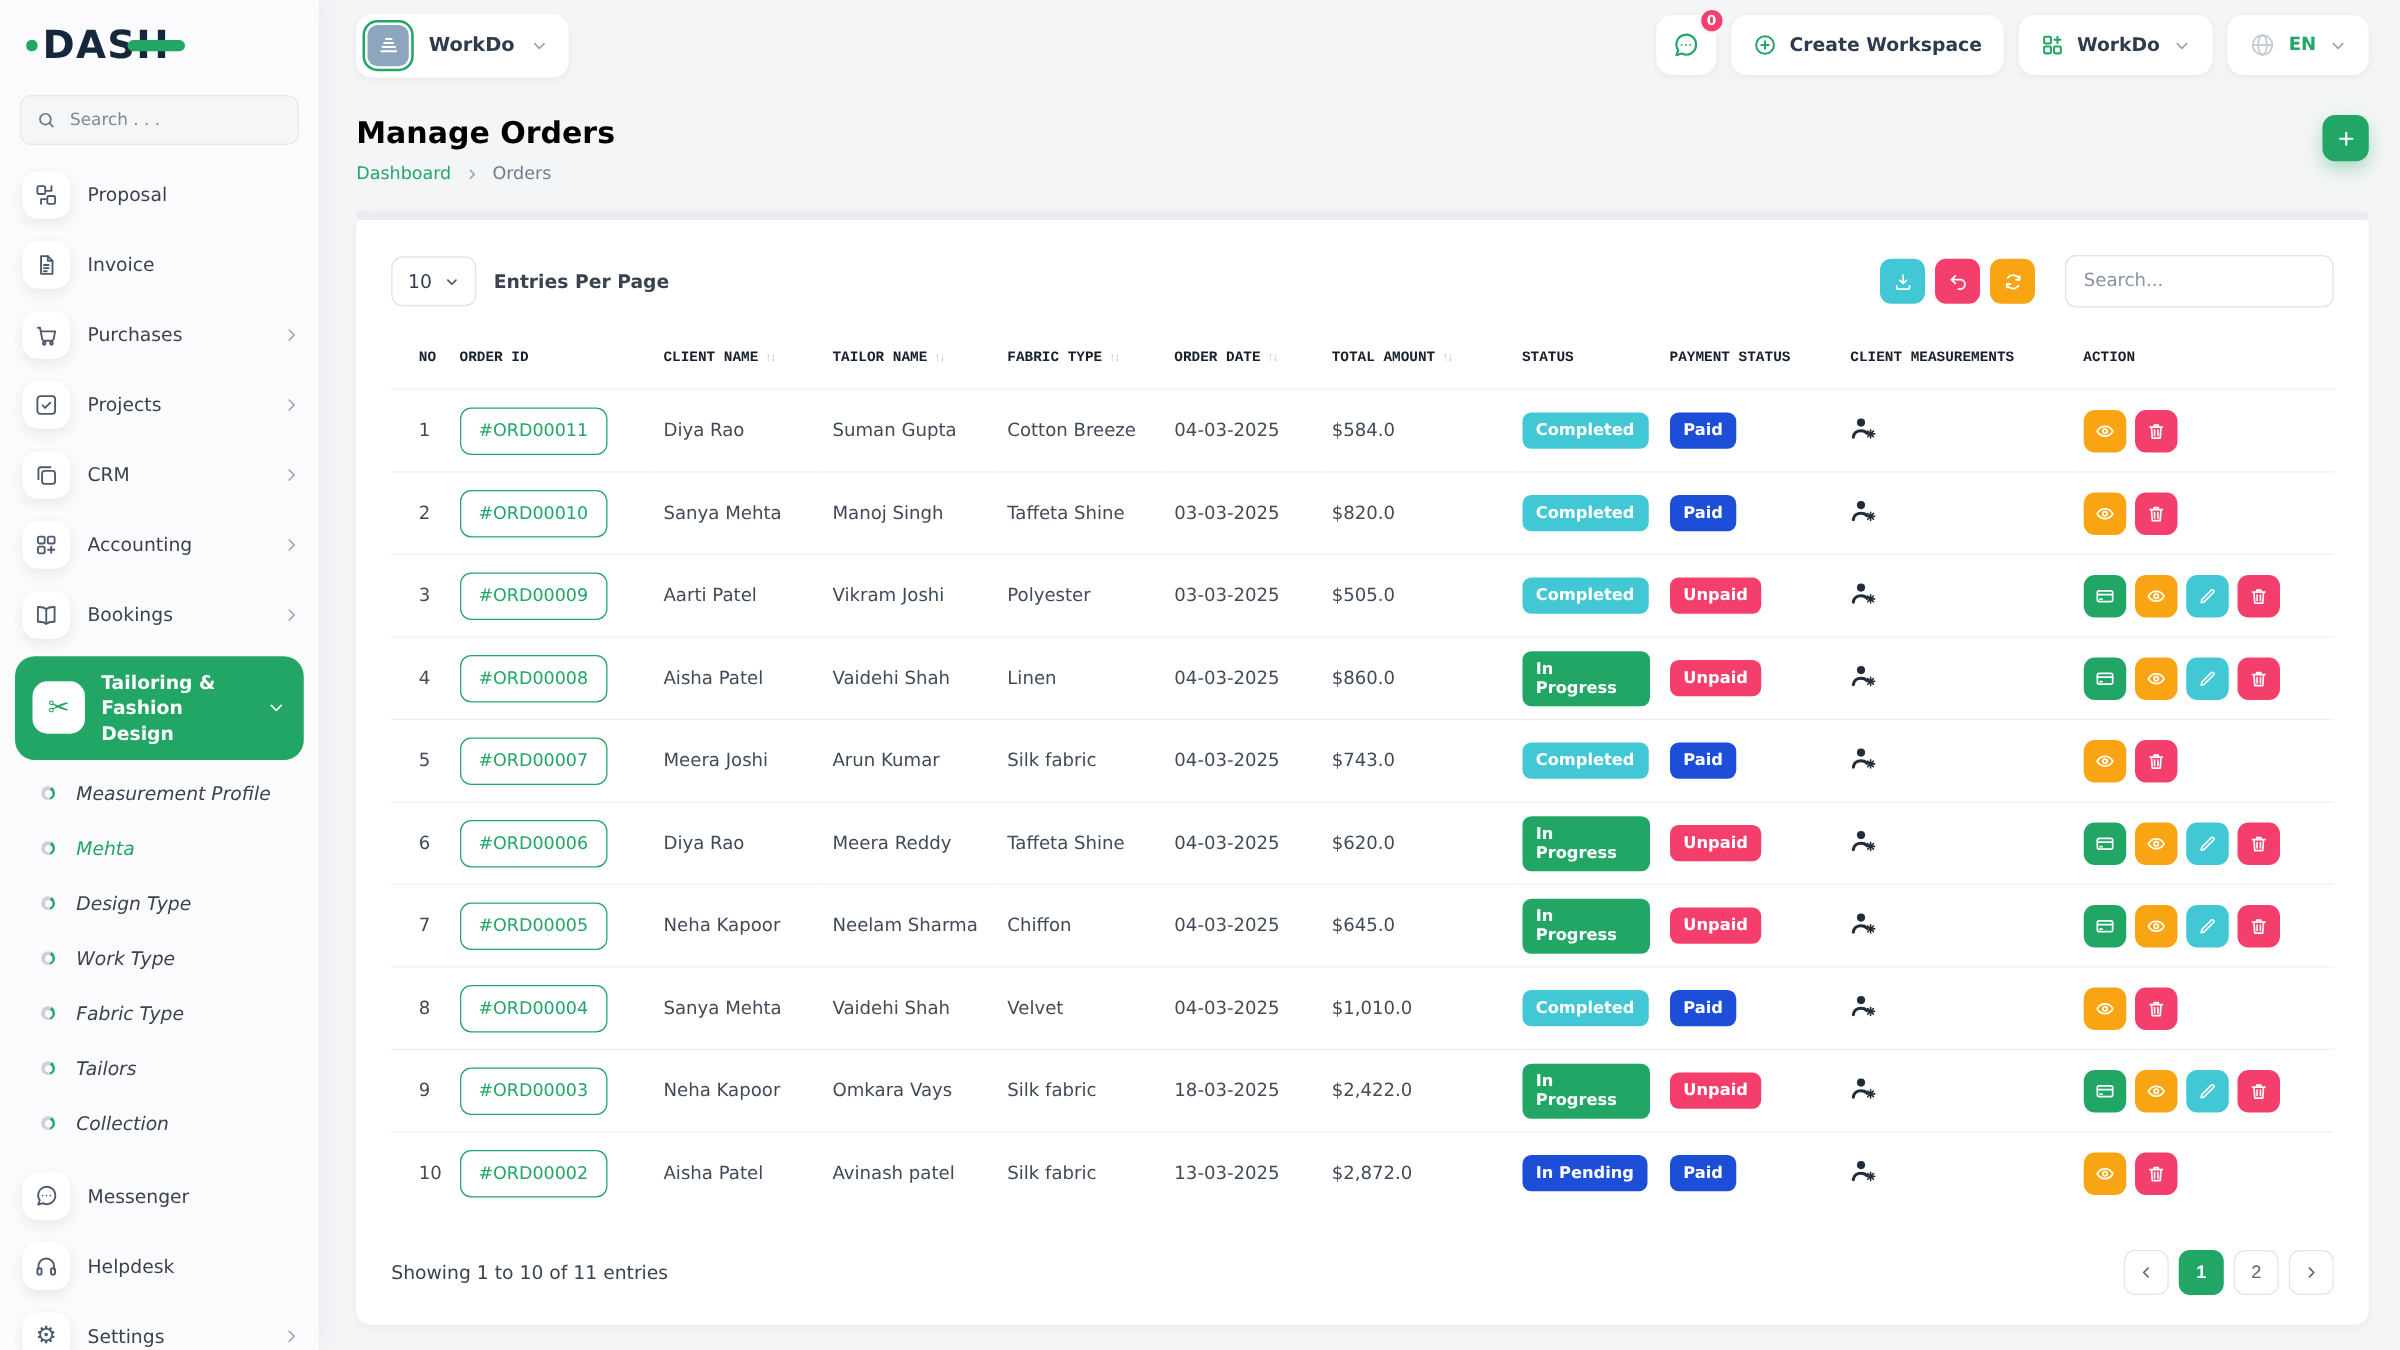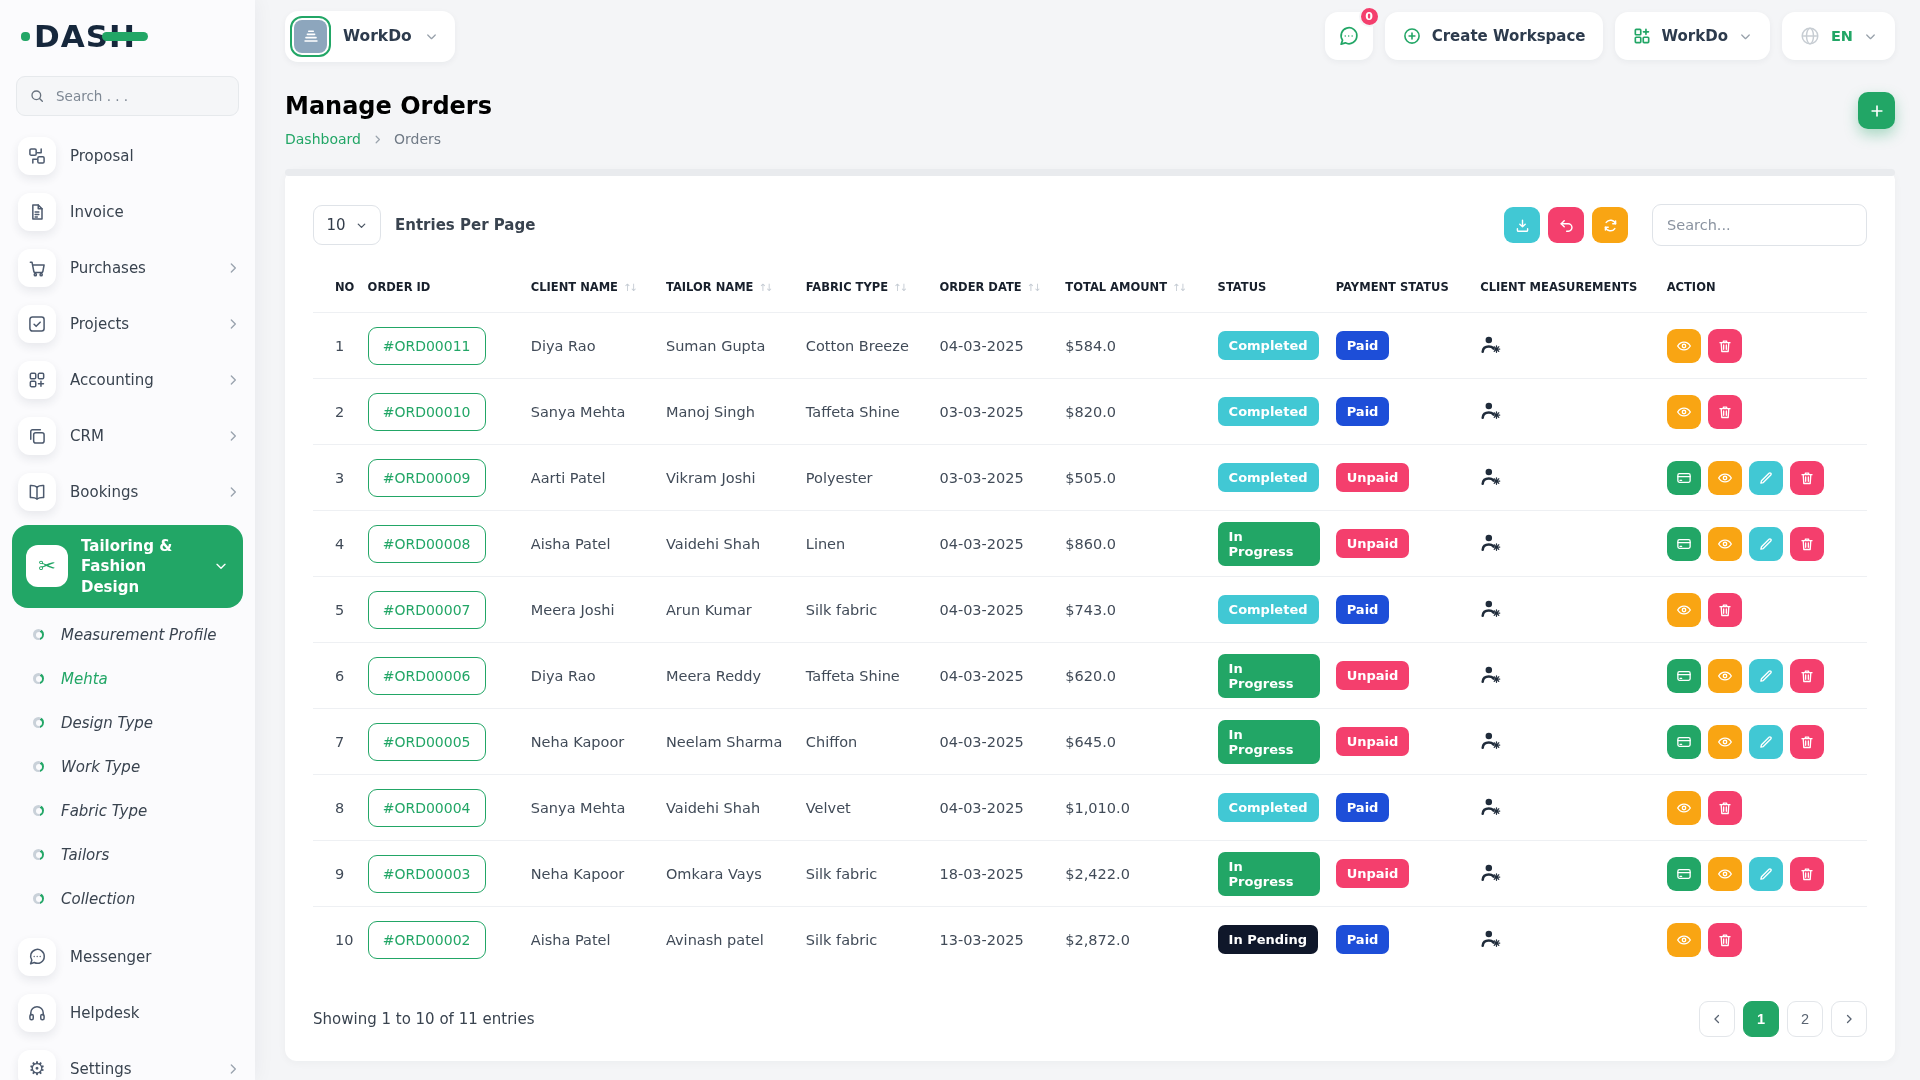--- a/index.html
+++ b/index.html
@@ -90,30 +90,30 @@
   .controls-label { margin-left:14px; font-size:15px; font-weight:600; color:#39434f; }
   .tool-btn { width:36px; height:36px; border-radius:9px; display:flex; align-items:center; justify-content:center;
     color:#fff; border:none; cursor:pointer; margin-left:8px; }
   .tool-btn svg { width:17px; height:17px; }
   .tool-cyan { background:#41c8d4; } .tool-pink { background:#f43f6d; } .tool-orange { background:#f9a513; }
   .search-input { margin-left:24px; width:215px; height:42px; border:1px solid #dfe3e8; border-radius:9px;
     padding:0 14px; font-size:14.5px; color:#39434f; outline:none; background:#fff; font-family:inherit; }
   .search-input::placeholder { color:#8a93a0; }
   
   table { width:100%; border-collapse:collapse; table-layout:fixed; margin-top:16px; }
-  th { text-align:left; padding:18px 8px; font-size:11.5px; font-weight:700; color:#18202c; white-space:nowrap; }
+  th { text-align:left; padding:18px 8px; font-size:11.5px; font-weight:700; color:#18202c; white-space:nowrap;font-family:Liberation Mono, monospace; }
   th:first-child, td:first-child { padding-left:22px; }
   th .sort { color:#c3cad2; font-size:10px; margin-left:5px; letter-spacing:-2px; font-weight:400; }
   td { padding:0 8px; height:66px; border-top:1px solid #eef0f3; font-size:14.5px; color:#414b58; }
   .order-chip { display:inline-block; min-width:118px; text-align:center; border:1px solid #22a666;
     color:#22a666; border-radius:9px; padding:10px 8px; font-size:14px; background:#fff; cursor:pointer; }
   .badge { display:inline-block; padding:7px 11px; border-radius:7px; color:#fff; font-size:13px; font-weight:600; }
   .badge.completed { background:#41c8d4; }
   .badge.in-progress { background:#22a666; }
-  .badge.in-pending { background:#0f172a; }
+  .badge.in-pending { background:#1d4ed8; }
   .badge.paid { background:#1d4ed8; }
   .badge.unpaid { background:#f43f6d; }
   .measure-btn { color:#202c3b; cursor:pointer; display:inline-flex; }
   .measure-btn svg { width:23px; height:23px; }
   .actions { display:flex; gap:7px; }
   .act { width:34px; height:34px; border-radius:9px; border:none; display:flex; align-items:center;
     justify-content:center; color:#fff; cursor:pointer; }
   .act svg { width:16px; height:16px; }
   .act-view { background:#f9a513; } .act-delete { background:#f43f6d; }
   .act-edit { background:#41c8d4; } .act-payment { background:#22a666; }
@@ -187,39 +187,39 @@
               </svg>
             </span>
             <span class="mi-label">Projects</span>
             <svg class="mi-chev" viewBox="0 0 24 24" fill="none" stroke="currentColor" stroke-width="2" stroke-linecap="round" stroke-linejoin="round">
               <path d="m9.5 6 6 6-6 6"></path>
             </svg>
           </div>
           <div class="menu-item">
             <span class="icon-box">
               <svg viewBox="0 0 24 24" fill="none" stroke="currentColor" stroke-width="1.8" stroke-linecap="round" stroke-linejoin="round">
+                <rect x="8" y="8" width="12.5" height="12.5" rx="2.5"></rect>
+                <path d="M16 4.5H6.5a2 2 0 0 0-2 2V16"></path>
+              </svg>
+            </span>
+            <span class="mi-label">CRM</span>
+            <svg class="mi-chev" viewBox="0 0 24 24" fill="none" stroke="currentColor" stroke-width="2" stroke-linecap="round" stroke-linejoin="round">
+              <path d="m9.5 6 6 6-6 6"></path>
+            </svg>
+          </div>
+          <div class="menu-item">
+            <span class="icon-box">
+              <svg viewBox="0 0 24 24" fill="none" stroke="currentColor" stroke-width="1.8" stroke-linecap="round" stroke-linejoin="round">
                 <rect x="4" y="4" width="6.5" height="6.5" rx="1.5"></rect>
                 <rect x="4" y="13.5" width="6.5" height="6.5" rx="1.5"></rect>
                 <rect x="13.5" y="4" width="6.5" height="6.5" rx="1.5"></rect>
                 <path d="M16.75 13.5v6M13.75 16.5h6"></path>
               </svg>
             </span>
             <span class="mi-label">Accounting</span>
-            <svg class="mi-chev" viewBox="0 0 24 24" fill="none" stroke="currentColor" stroke-width="2" stroke-linecap="round" stroke-linejoin="round">
-              <path d="m9.5 6 6 6-6 6"></path>
-            </svg>
-          </div>
-          <div class="menu-item">
-            <span class="icon-box">
-              <svg viewBox="0 0 24 24" fill="none" stroke="currentColor" stroke-width="1.8" stroke-linecap="round" stroke-linejoin="round">
-                <rect x="8" y="8" width="12.5" height="12.5" rx="2.5"></rect>
-                <path d="M16 4.5H6.5a2 2 0 0 0-2 2V16"></path>
-              </svg>
-            </span>
-            <span class="mi-label">CRM</span>
             <svg class="mi-chev" viewBox="0 0 24 24" fill="none" stroke="currentColor" stroke-width="2" stroke-linecap="round" stroke-linejoin="round">
               <path d="m9.5 6 6 6-6 6"></path>
             </svg>
           </div>
           <div class="menu-item">
             <span class="icon-box">
               <svg viewBox="0 0 24 24" fill="none" stroke="currentColor" stroke-width="1.8" stroke-linecap="round" stroke-linejoin="round">
                 <path d="M12 6.2C10 4.6 7.4 4.1 4 4.3v14.2c3.4-.2 6 .3 8 1.9 2-1.6 4.6-2.1 8-1.9V4.3c-3.4-.2-6 .3-8 1.9z"></path>
                 <path d="M12 6.2v14.2"></path>
               </svg>

